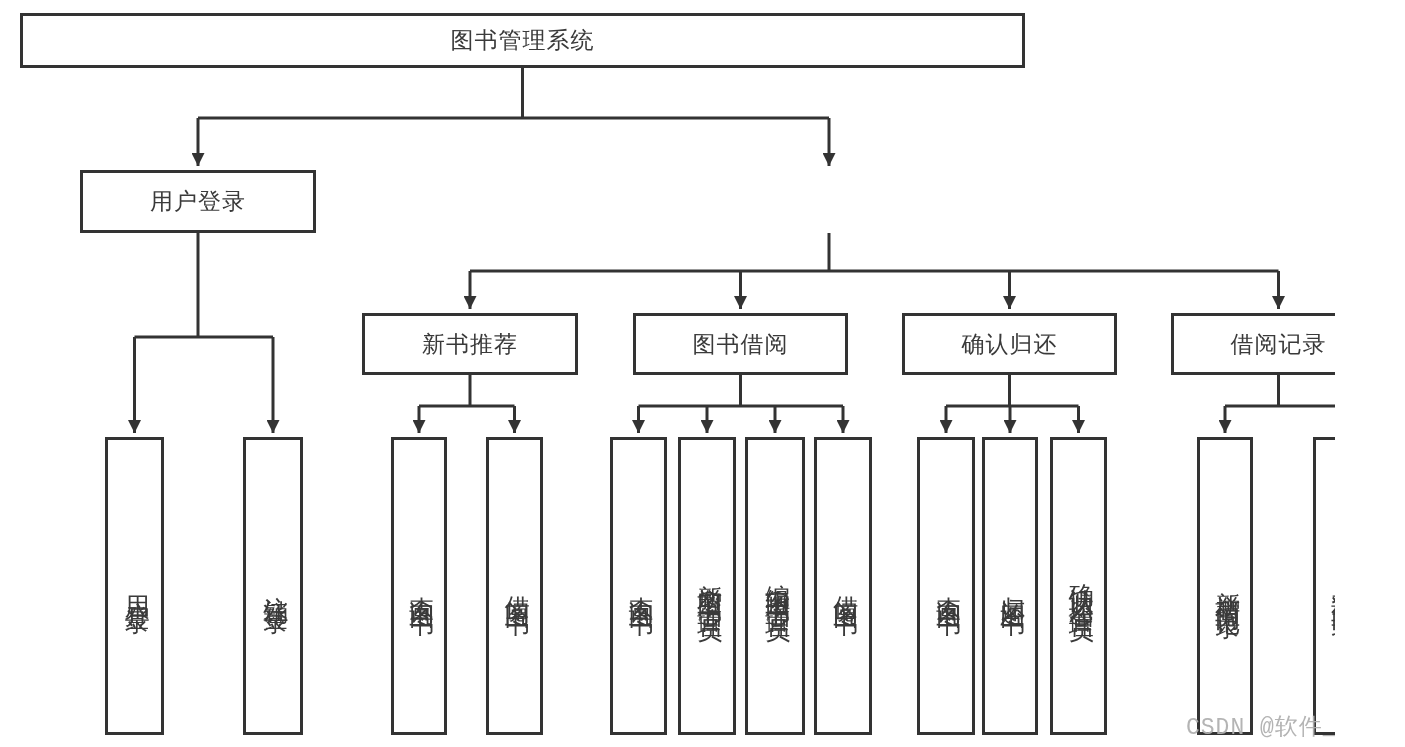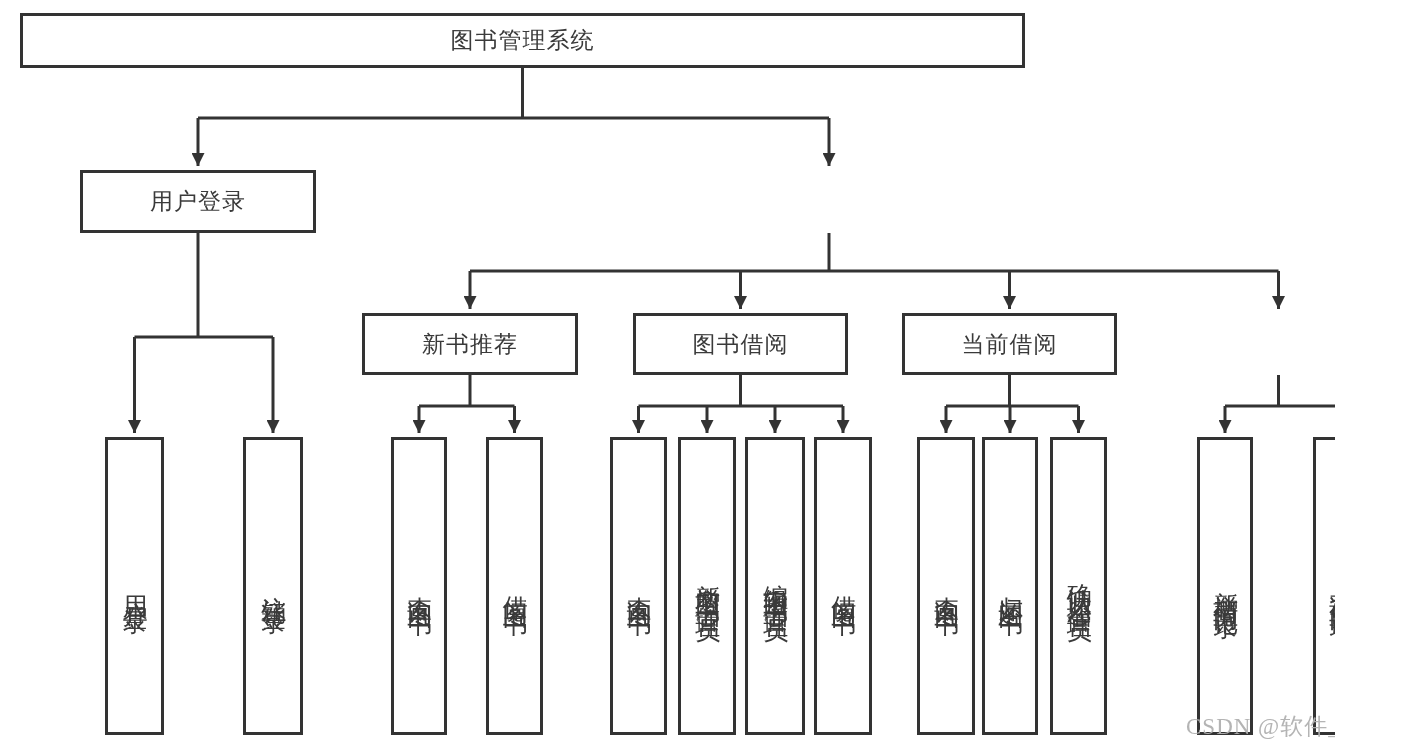--- a/index.html
+++ b/index.html
@@ -1,21 +1,21 @@
 <!DOCTYPE html>
 <html style="--line: #333333; --text: #3a3a3a; --watermark: #b0b0b0; --background: #ffffff;"><head>
 <meta charset="utf-8">
 <style>
   html, body { margin: 0; padding: 0; background: #ffffff; }
   .canvas {
     position: relative;
     width: 1335px;
     height: 747px;
     background: var(--background, #ffffff);
-    font-family: Liberation Serif, serif;
+    font-family: Liberation Mono, monospace;
     overflow: hidden;
   }
   svg.connectors {
     position: absolute;
     left: 0; top: 0;
     width: 1405px; height: 747px;
   }
   path.seg {
     stroke: var(--line, #333333);
     stroke-width: 3;
@@ -132,21 +132,24 @@
     <span>用户登录</span>
   </div>
 
   <div class="node h" style="left:362px;top:313px;width:216px;height:62px">
     <span>新书推荐</span>
   </div>
   <div class="node h" style="left:633px;top:313px;width:215px;height:62px">
     <span>图书借阅</span>
   </div>
   <div class="node h" style="left:902px;top:313px;width:215px;height:62px">
-    <span>当前借阅</span>
+    <span>确认归还</span>
+  </div>
+  <div class="node h" style="left:1171px;top:313px;width:215px;height:62px">
+    <span>借阅记录</span>
   </div>
 
   <div class="node v" style="left:105px;top:437px;width:59px;height:298px">
     <span>用户登录</span>
   </div>
   <div class="node v" style="left:243px;top:437px;width:60px;height:298px">
     <span>注销登录</span>
   </div>
 
   <div class="node v" style="left:391px;top:437px;width:56px;height:298px">

